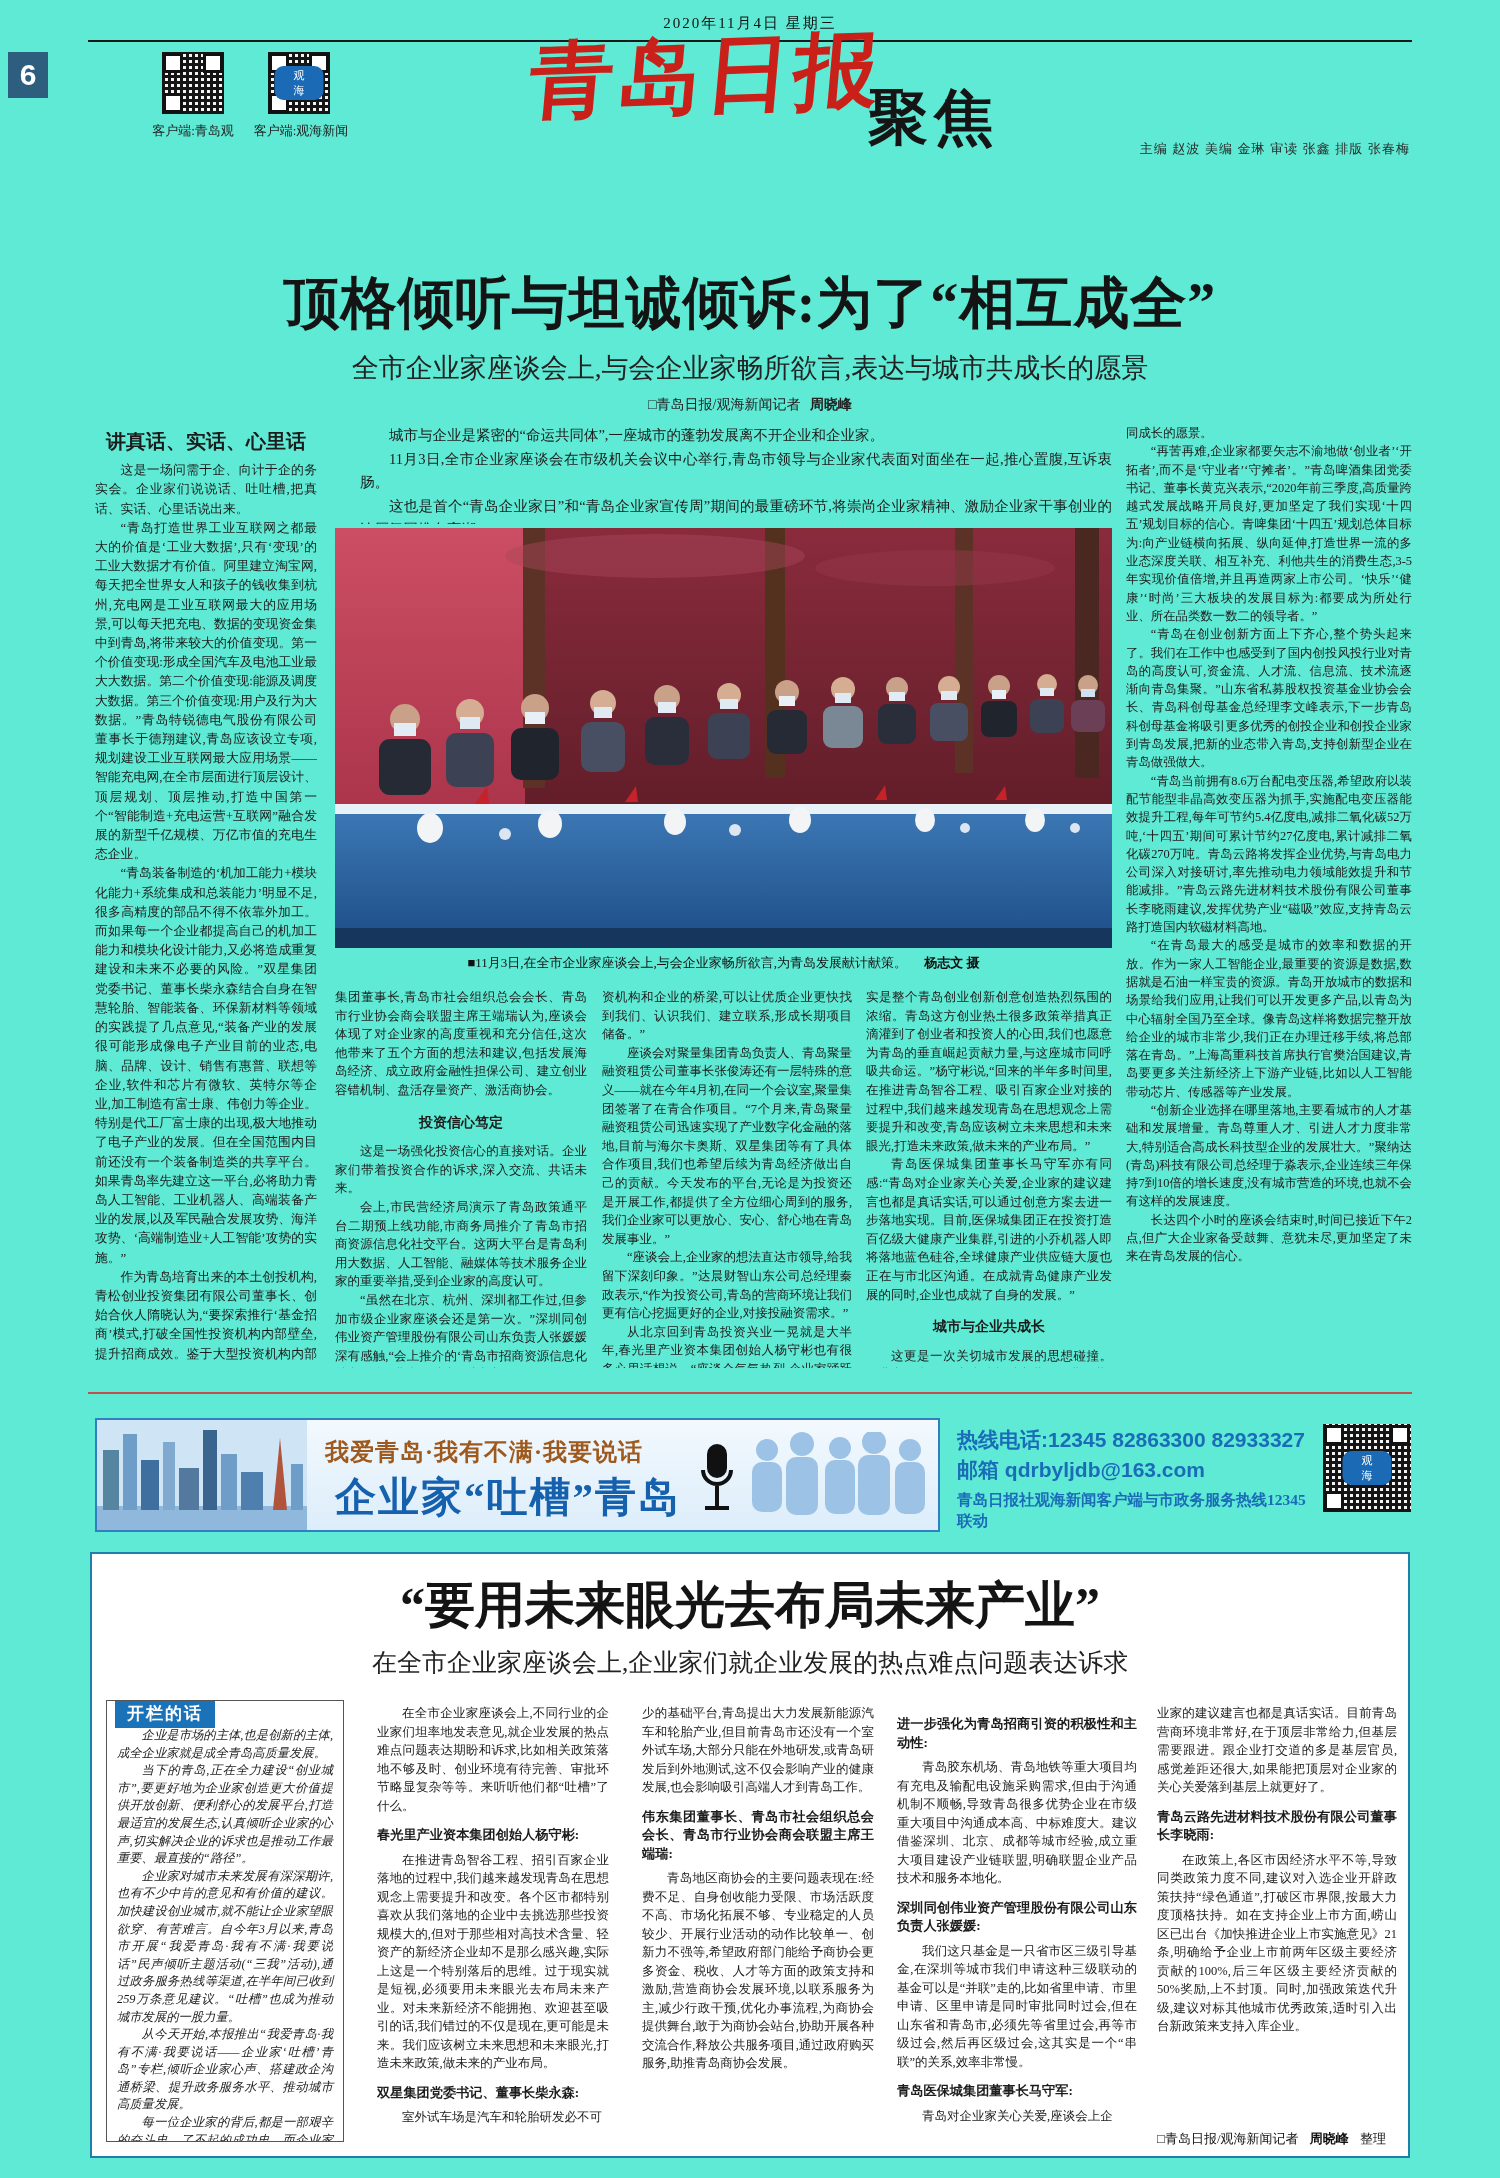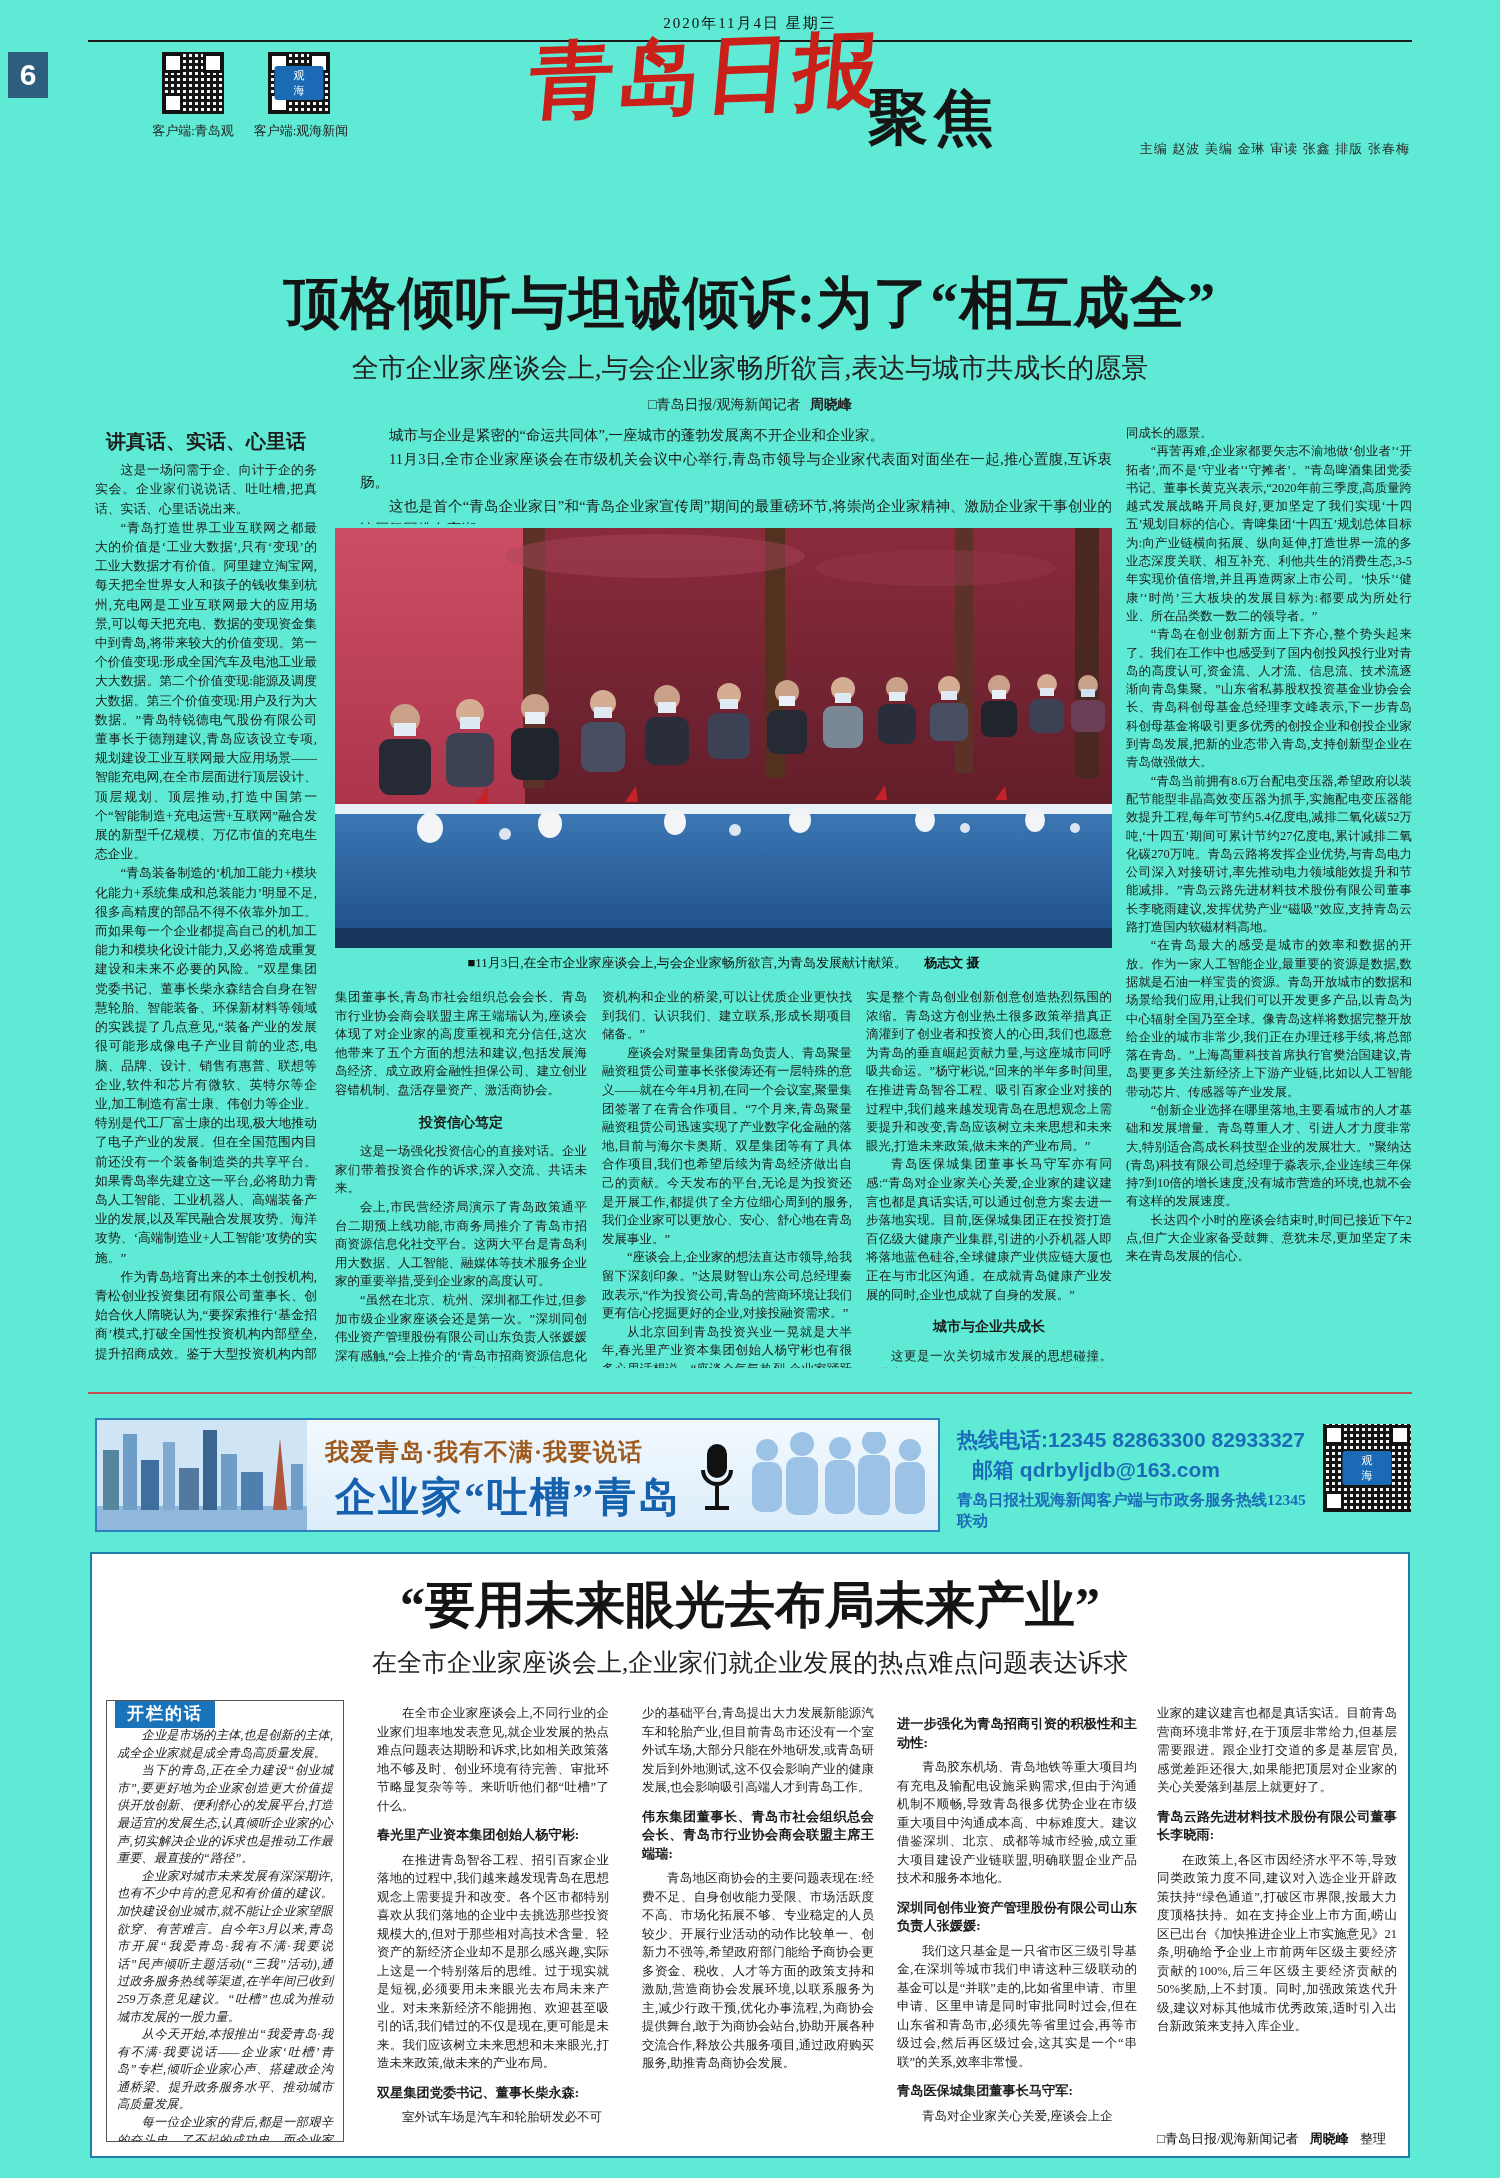--- a/index.html
+++ b/index.html
@@ -11,21 +11,21 @@
   .dateline{top:14px;left:0;width:100%;text-align:center;font-size:15px;letter-spacing:2px;color:#111;}
   .toprule{top:40px;left:88px;width:1324px;height:2px;background:#1a1a1a;}
   .pagenum{left:8px;top:52px;width:40px;height:46px;background:#2d5e7d;color:#fff;font-size:30px;font-weight:bold;
            text-align:center;line-height:46px;}
   .qr{background:
       repeating-linear-gradient(0deg,#151515 0 3px,rgba(0,0,0,0) 3px 6px),
       repeating-linear-gradient(90deg,#151515 0 3px,#f4f4f4 3px 6px);}
   .qr .eye{position:absolute;width:14px;height:14px;border:3px solid #111;background:#fff;}
   .qr .eye.e1{left:1px;top:1px}.qr .eye.e2{right:1px;top:1px}.qr .eye.e3{left:1px;bottom:1px}
   .qr .badge{position:absolute;left:50%;top:50%;transform:translate(-50%,-50%);background:#1a6ab5;color:#fff;
-             font-size:11px;padding:2px 19px;border-radius:3px;font-family:"Liberation Sans",sans-serif;}
+             font-size:11px;padding:2px 19px;border-radius:9px;font-family:"Liberation Sans",sans-serif;}
   .qrlabel{font-size:13px;color:#222;text-align:center;width:110px;}
   .masthead{color:#c9211a;font-weight:bold;font-size:84px;transform:skewX(-7deg) rotate(-2deg);
             letter-spacing:4px;line-height:1;}
   .sectiontag{font-size:60px;font-weight:900;letter-spacing:6px;color:#151515;}
   .credits{top:140px;right:90px;font-size:13px;color:#2b2b2b;letter-spacing:1px;}
   
   .headline1{top:266px;left:90px;width:1320px;text-align:center;font-size:56px;font-weight:900;letter-spacing:1px;color:#141414;}
   .subhead1{top:350px;left:90px;width:1320px;text-align:center;font-size:27px;color:#222;}
   .byline{top:396px;left:90px;width:1320px;text-align:center;font-size:14px;color:#222;}
   .byline b{margin-left:6px;}
@@ -47,21 +47,21 @@
   .blk-s{font-weight:bold;margin:11px 0 6px 0;text-align:justify;font-size:13.2px;}
   
   .bannerrule{top:1392px;left:88px;width:1324px;height:2px;background:#c0504d;}
   .banner{left:95px;top:1418px;width:1315px;height:114px;}
   .banner-left{position:absolute;left:0;top:0;width:845px;height:114px;border:2px solid #2f7fc1;
                background:linear-gradient(180deg,#f3f9fe,#dcedfa);box-sizing:border-box;}
   .slogan{position:absolute;left:228px;top:16px;font-size:24px;font-weight:bold;color:#9e5a1e;letter-spacing:1px;}
   .bannertitle{position:absolute;left:238px;top:50px;font-size:41px;font-weight:900;color:#1661ae;letter-spacing:2px;}
   .contact{position:absolute;left:862px;top:6px;width:360px;color:#1b6cb8;font-weight:bold;}
   .contact .l1{font-size:21px;margin:2px 0;font-family:"Liberation Sans",sans-serif;}
-  .contact .l2{font-size:21px;margin:2px 15px;font-family:"Liberation Sans",sans-serif;}
+  .contact .l2{font-size:21px;margin:2px 0;font-family:"Liberation Sans",sans-serif;}
   .contact .l3{font-size:15.5px;margin-top:6px;font-weight:bold;}
   
   .art2{left:90px;top:1552px;width:1320px;height:606px;border:2px solid #1f7fa8;box-sizing:border-box;background:#fff;}
   .headline2{position:absolute;top:18px;left:0;width:100%;text-align:center;font-size:50px;font-weight:900;color:#141414;}
   .subhead2{position:absolute;top:92px;left:0;width:100%;text-align:center;font-size:25px;color:#222;}
   .introbox{position:absolute;left:14px;top:146px;width:238px;height:442px;border:1px solid #555;box-sizing:border-box;
             padding:26px 10px 8px 10px;overflow:hidden;}
   .introbox .tab{position:absolute;left:8px;top:-2px;background:#1a72b8;color:#fff;font-size:17px;font-weight:bold;
             padding:3px 12px;letter-spacing:2px;font-family:"Liberation Sans",sans-serif;}
   .introbox p{margin:0;text-indent:2em;text-align:justify;font-style:italic;font-size:12.3px;line-height:17.6px;}

